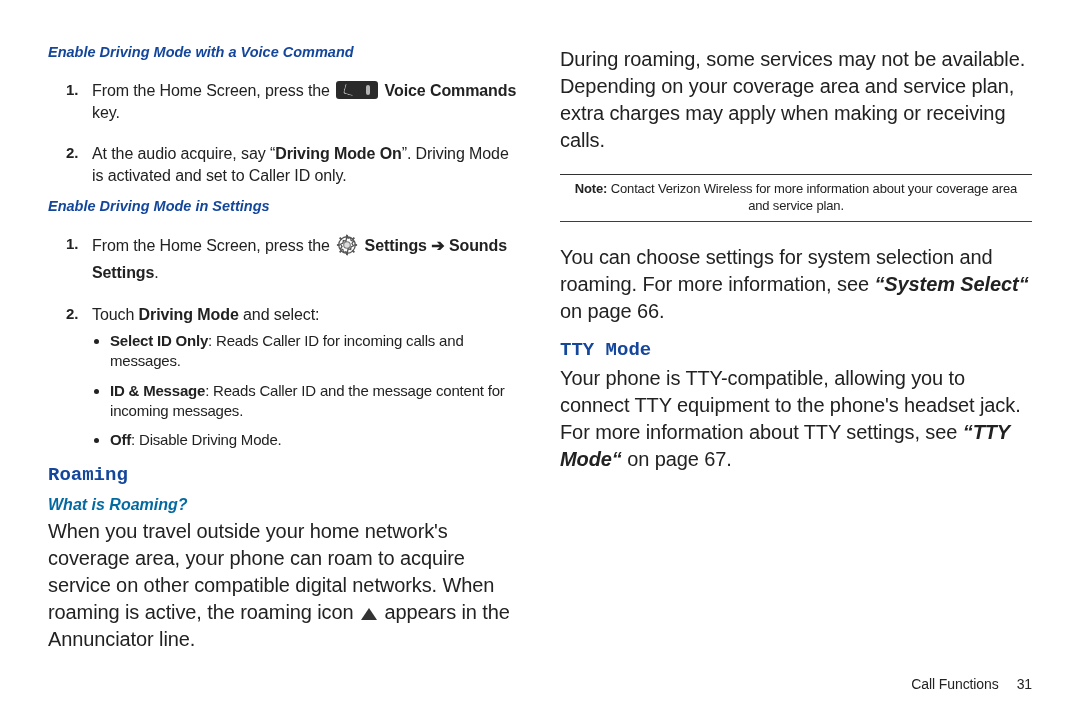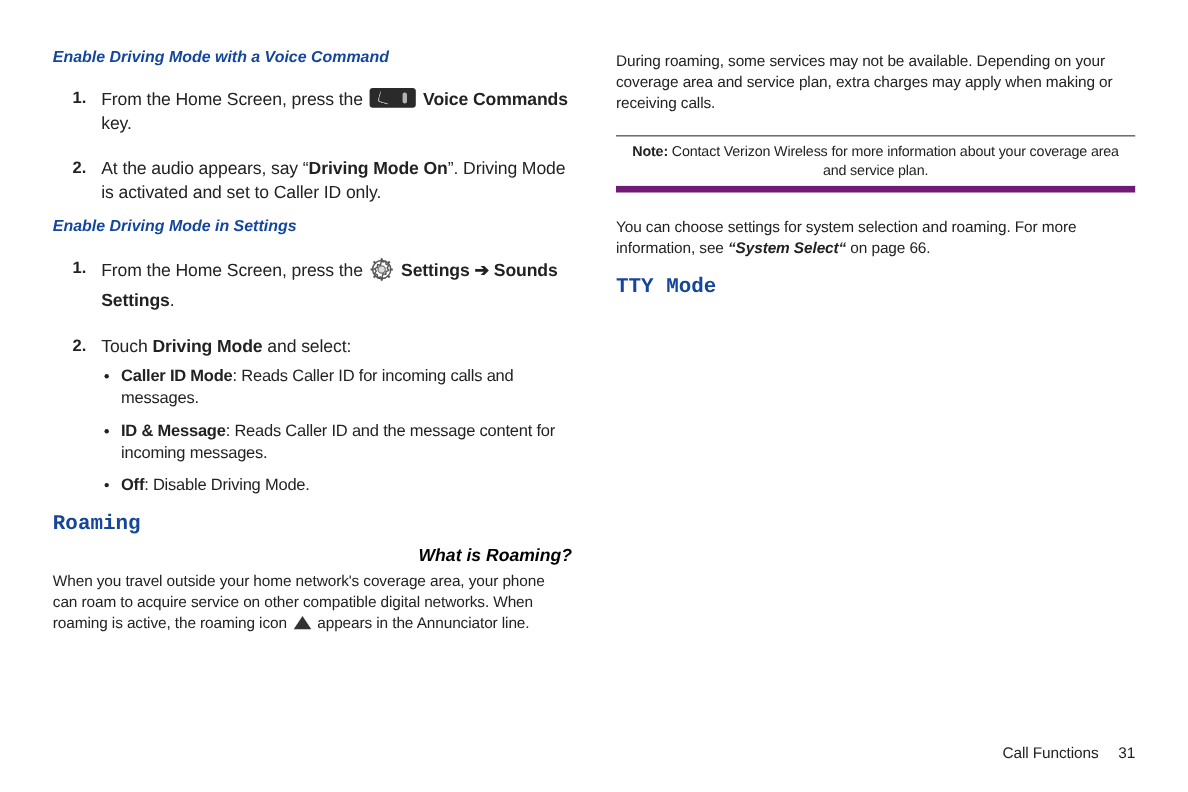--- a/index.html
+++ b/index.html
@@ -27,27 +27,26 @@
   }
   .h5 {
     color: #14469b;
     font-weight: 700;
     font-style: italic;
     font-size: 14.5px;
     margin: 2px 0 8px 0;
     font-family: Arial, Helvetica, sans-serif;
   }
   .h4 {
-    color: #000000;
+    color: #0369a1;
     font-weight: 700;
     font-style: italic;
     font-size: 16px;
     margin: 10px 0 4px 0;
     font-family: Arial, Helvetica, sans-serif;
-    text-align: right;
   }
   .h3 {
     color: #14469b;
     font-weight: 700;
     font-size: 19px;
     margin: 14px 0 2px 0;
     font-family: Liberation Mono, monospace;
   }
   ol.numlist {
     margin: 0 0 8px 0;
@@ -82,29 +81,29 @@
     padding-left: 18px;
   }
   ul.bullets > li {
     font-size: 15px;
     line-height: 1.32;
     margin: 4px 0 10px 0;
     font-weight: 300;
     letter-spacing: -0.2px;
   }
   .para {
-    font-size: 14px;
+    font-size: 20px;
     line-height: 1.35;
     font-weight: 300;
     margin: 4px 0 8px 0;
     letter-spacing: -0.1px;
   }
   .note-box {
     border-top: 1px solid #333;
-    border-bottom: 6px solid #701a75;
+    border-bottom: 1px solid #701a75;
     padding: 6px 6px;
     margin: 20px 0 22px 0;
     font-size: 13px;
     line-height: 1.3;
     text-align: center;
     font-weight: 300;
     letter-spacing: -0.15px;
   }
   .note-box .b { font-weight: 700; }
   .icon-key {
@@ -172,21 +171,21 @@
   <div class="col">
 
     <div class="h5">Enable Driving Mode with a Voice Command</div>
 
     <ol class="numlist">
       <li>
         <span>From the Home Screen, press the </span><span class="icon-key"></span>
         <span class="b">Voice Commands</span><span> key.</span>
       </li>
       <li>
-        <span>At the audio appears, say “</span><span class="b">Driving Mode On</span><span>”. Driving Mode is activated and set to Caller ID only.</span>
+        <span>At the audio acquire, say “</span><span class="b">Driving Mode On</span><span>”. Driving Mode is activated and set to Caller ID only.</span>
       </li>
     </ol>
 
     <div class="h5">Enable Driving Mode in Settings</div>
 
     <ol class="numlist">
       <li>
         <span>From the Home Screen, press the </span><span class="icon-gear"><svg width="22" height="22" viewBox="0 0 24 24">
               <g fill="#3b3b3b">
                 <circle cx="12" cy="12" r="4.2" fill="#777"></circle>
@@ -203,21 +202,21 @@
                 <line x1="4" y1="20" x2="6.2" y2="17.8"></line>
                 <line x1="17.8" y1="6.2" x2="20" y2="4"></line>
               </g>
               <circle cx="12" cy="12" r="3" fill="#ddd"></circle>
             </svg></span>
         <span class="b">Settings </span><span class="b arrow">➔ </span><span class="b">Sounds Settings</span><span>.</span>
       </li>
       <li>
         <span>Touch </span><span class="b">Driving Mode</span><span> and select:</span>
         <ul class="bullets">
-          <li><span class="b">Caller ID Mode</span><span>: Reads Caller ID for incoming calls and messages.</span></li>
+          <li><span class="b">Select ID Only</span><span>: Reads Caller ID for incoming calls and messages.</span></li>
           <li><span class="b">ID &amp; Message</span><span>: Reads Caller ID and the message content for incoming messages.</span></li>
           <li><span class="b">Off</span><span>: Disable Driving Mode.</span></li>
         </ul>
       </li>
     </ol>
 
     <div class="h3">Roaming</div>
     <div class="h4">What is Roaming?</div>
     <div class="para">
       <span>When you travel outside your home network's coverage area, your phone can roam to acquire service on other compatible digital networks. When roaming is active, the roaming icon </span><span class="roam-triangle"></span><span> appears in the Annunciator line.</span>
@@ -231,20 +230,23 @@
 
     <div class="note-box">
       <span class="b">Note:</span><span> Contact Verizon Wireless for more information about your coverage area and service plan.</span>
     </div>
 
     <div class="para">
       <span>You can choose settings for system selection and roaming. For more information, see </span><span class="bi">“System Select“</span><span> on page 66.</span>
     </div>
 
     <div class="h3">TTY Mode</div>
+    <div class="para">
+      <span>Your phone is TTY-compatible, allowing you to connect TTY equipment to the phone's headset jack. For more information about TTY settings, see </span><span class="bi">“TTY Mode“</span><span> on page 67.</span>
+    </div>
 
   </div>
 
   <div class="footer">
     <span>Call Functions</span><span class="pagenum">31</span>
   </div>
 
 </div>
 
 </body></html>

